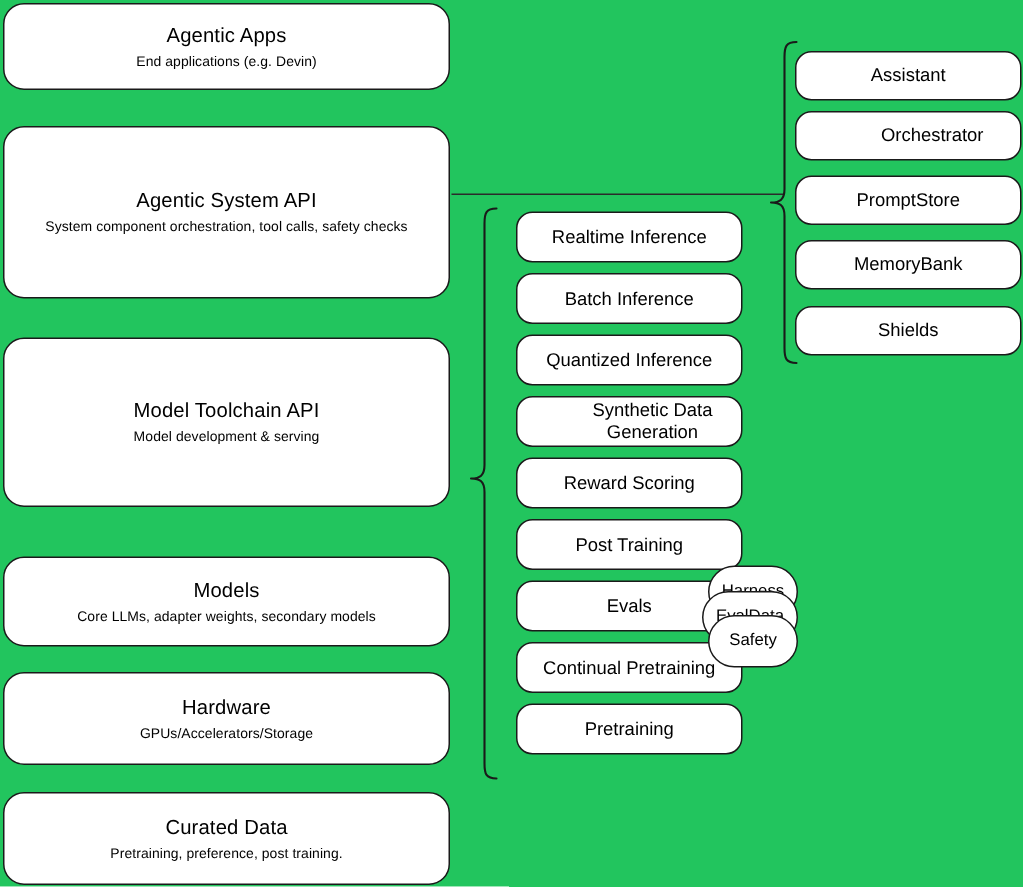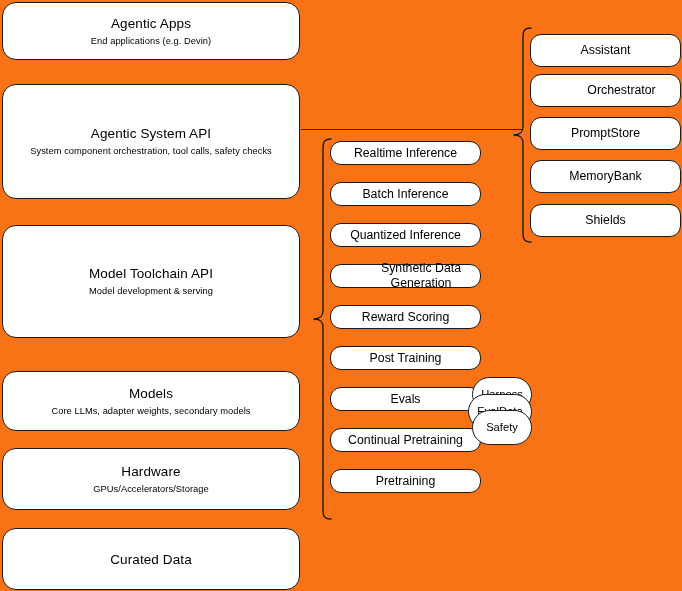--- a/index.html
+++ b/index.html
@@ -9,21 +9,21 @@
   }
   body {
     font-family: "Liberation Sans", sans-serif;
     color: #000000;
   }
   #canvas {
     position: relative;
     width: 682px;
     height: 591px;
     overflow: hidden;
-    background: #f97316;
+    background: #22c55e;
   }
 
   
   .box {
     position: absolute;
     box-sizing: border-box;
     border: 1.3px solid #1a1a1a;
     background: #ffffff;
     display: flex;
     flex-direction: column;
@@ -43,23 +43,23 @@
   }
   .layer-sub {
     font-size: 9.3px;
     line-height: 13px;
     margin-top: 3px;
     letter-spacing: 0.05px;
   }
 
   .mid-box {
     border-radius: 11px;
-    left: 330px;
+    left: 344px;
     width: 151px;
-    height: 24px;
+    height: 34px;
   }
   .mid-box span {
     font-size: 12.3px;
     line-height: 15px;
   }
 
   .right-box {
     border-radius: 11px;
     left: 530px;
     width: 151px;
@@ -126,20 +126,21 @@
     <div class="layer-sub">Core LLMs, adapter weights, secondary models</div>
   </div>
 
   <div class="box layer-box" style="top:448px; height:62px;">
     <div class="layer-title">Hardware</div>
     <div class="layer-sub">GPUs/Accelerators/Storage</div>
   </div>
 
   <div class="box layer-box" style="top:528px; height:62px;">
     <div class="layer-title">Curated Data</div>
+    <div class="layer-sub">Pretraining, preference, post training.</div>
   </div>
 
   <div class="connector" style="left:301px; top:129px; width:222px;"></div>
 
   <div class="brace" style="left:313px; top:138px;">
     <svg width="20" height="382" viewBox="0 0 20 382" fill="none" xmlns="http://www.w3.org/2000/svg">
       <path d="M18 1 C11 1 10 4 10 11 L10 172 C10 179 7 181 1 181 C7 181 10 183 10 190 L10 371 C10 378 11 381 18 381" stroke="#1a1a1a" stroke-width="1.4" stroke-linecap="round" stroke-linejoin="round" fill="none"></path>
     </svg>
   </div>
 

